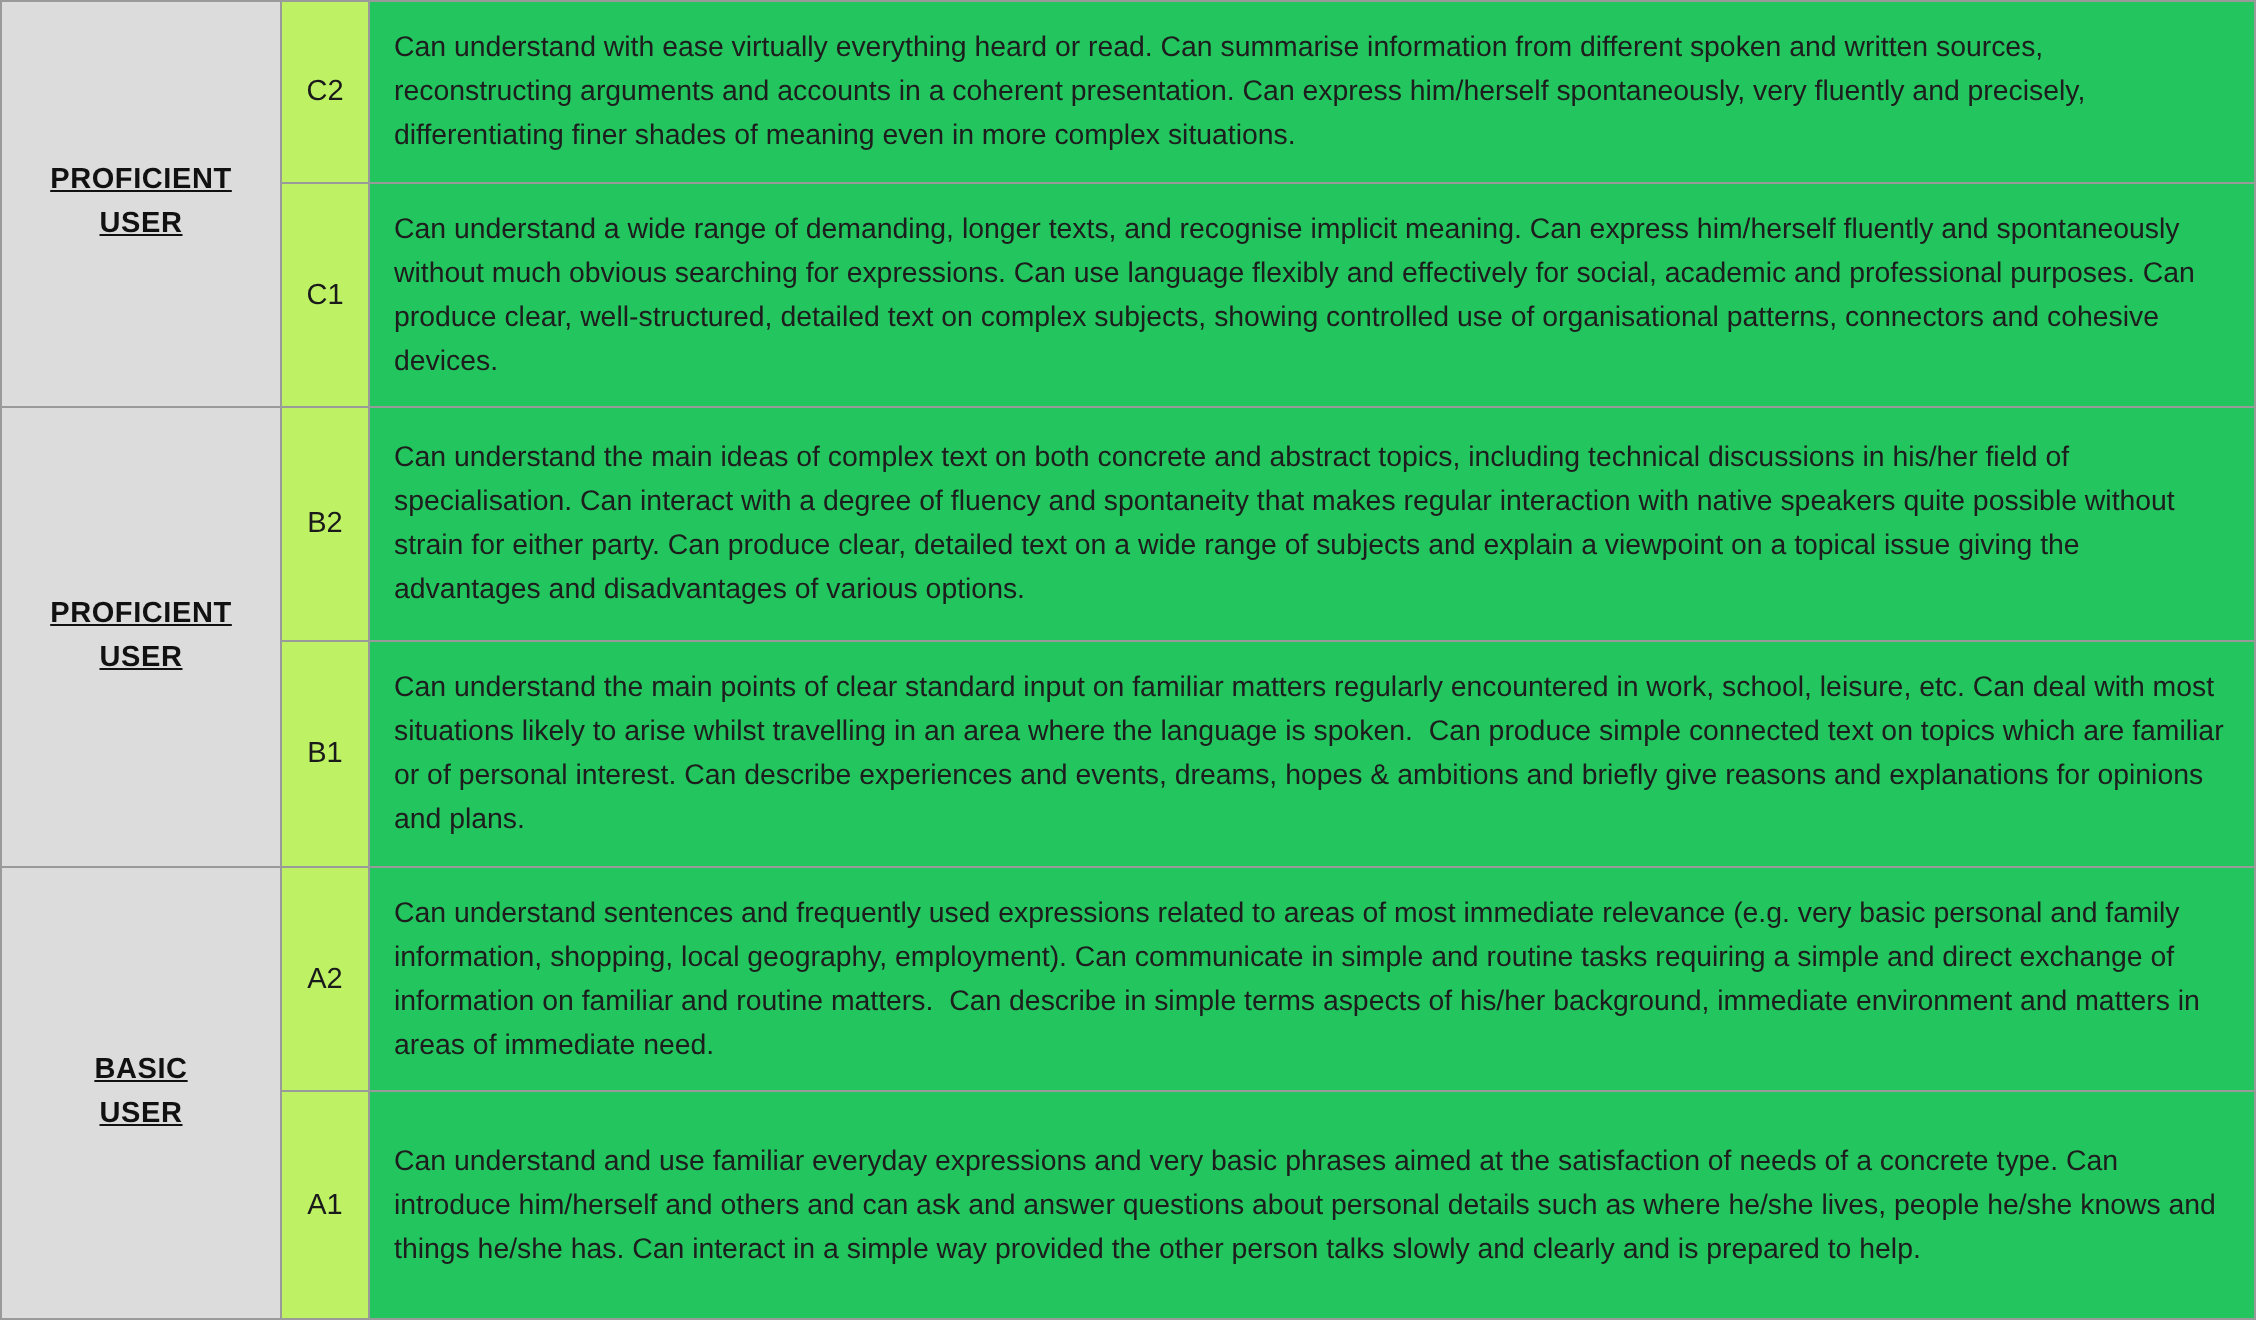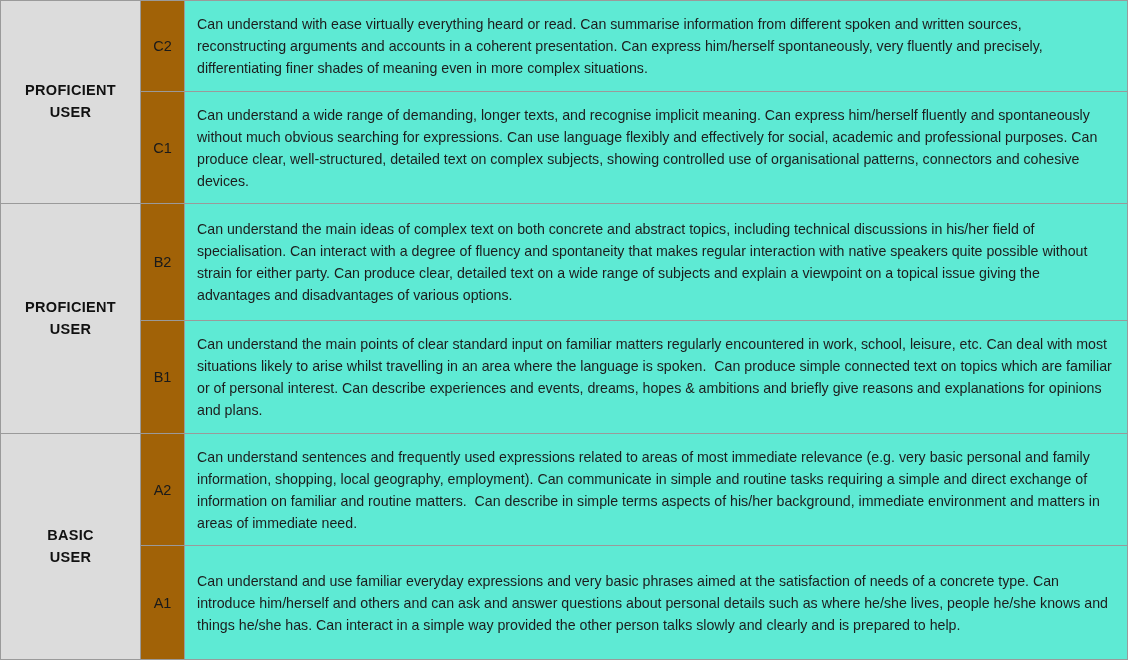--- a/index.html
+++ b/index.html
@@ -40,36 +40,37 @@
     font-weight: bold;
     font-size: 14.5px;
     letter-spacing: 0.3px;
     line-height: 1.5;
     color: #111111;
     padding: 4px 6px;
   }
   td.group-cell .group-label-line {
     display: block;
     white-space: nowrap;
+    text-decoration: underline;
   }
 
   
   td.code-cell {
     width: 44px;
-    background: #a16207;
+    background: #bef264;
     text-align: center;
     font-size: 14.5px;
     color: #1a1a1a;
     font-weight: normal;
     padding: 0;
   }
 
   
   td.desc-cell {
-    background: #5eead4;
+    background: #22c55e;
     padding: 9px 14px 9px 12px;
     font-size: 14.2px;
     line-height: 1.55;
     color: #1d1d1d;
     text-align: left;
     vertical-align: middle;
     white-space: pre-wrap;
   }
 
   

